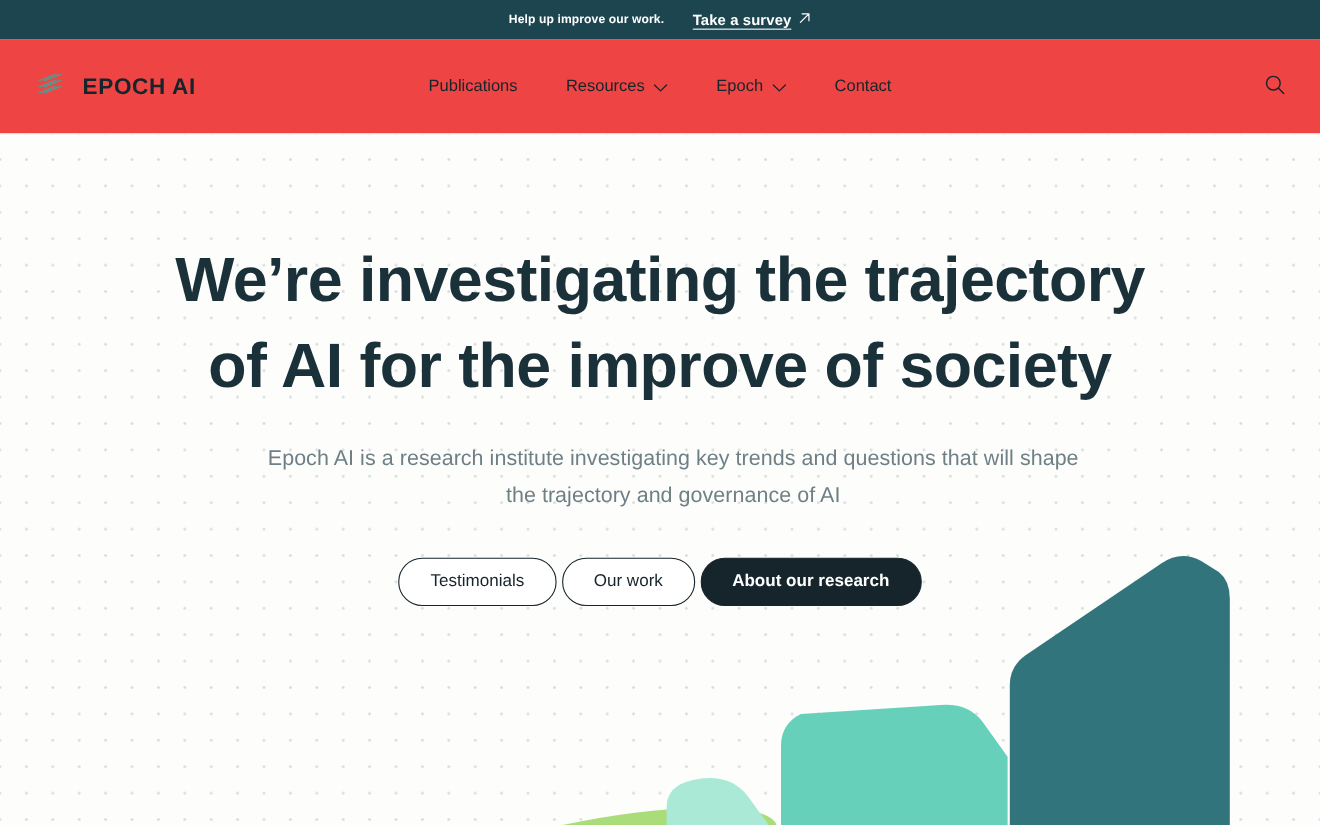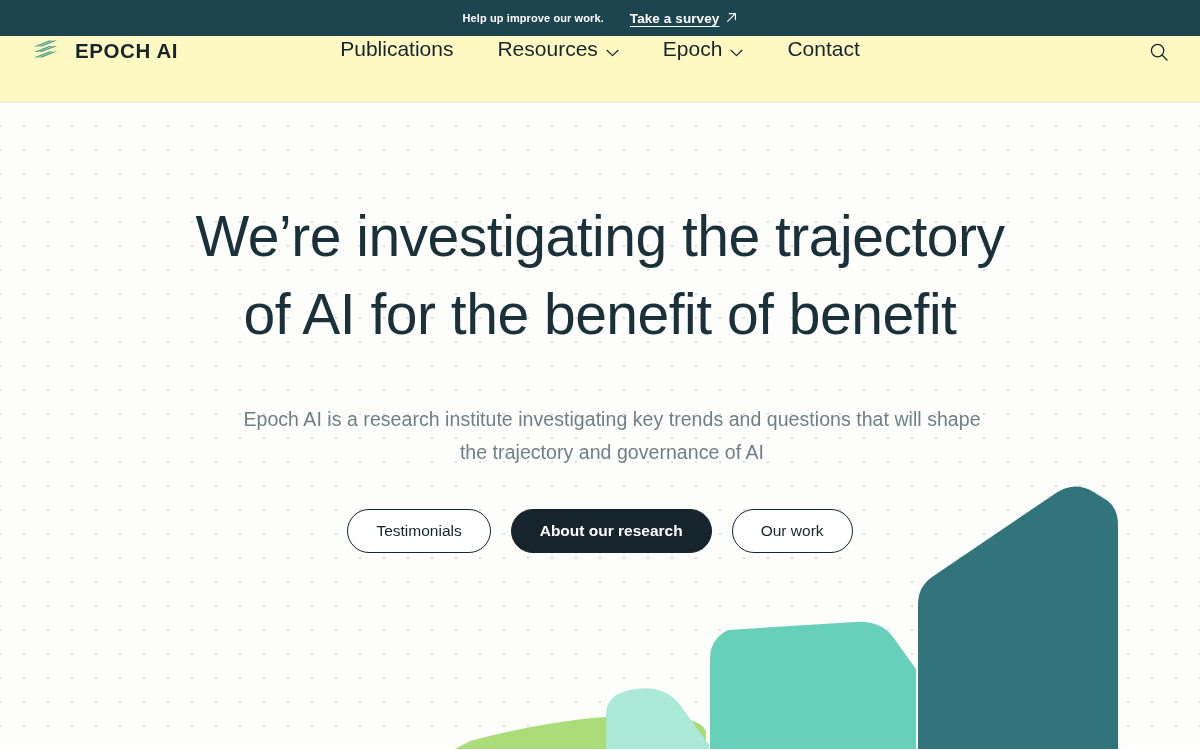--- a/index.html
+++ b/index.html
@@ -36,25 +36,25 @@
     font-size: 13.5px;
     font-weight: 700;
     text-decoration: underline;
     text-underline-offset: 3px;
     letter-spacing: .1px;
   }
   .banner-arrow { color: #ffffff; display: block; }
 
   
   .header {
-    height: 67px;
-    background: #fef9c3;
+    height: 86px;
+    background: #ef4444;
     border-bottom: 1px solid #e6e8e8;
     display: flex;
-    align-items: flex-start;
+    align-items: center;
     padding: 0 24px 0 32px;
     position: relative;
   }
   .logo {
     display: flex;
     align-items: center;
     gap: 13px;
     text-decoration: none;
   }
   .logo-mark { display: block; }
@@ -74,21 +74,21 @@
     gap: 0;
     pointer-events: none;
   }
   .nav > * { pointer-events: auto; }
   .nav-item {
     display: inline-flex;
     align-items: center;
     gap: 8px;
     padding: 0 22px;
     color: #16242b;
-    font-size: 21px;
+    font-size: 15px;
     font-weight: 400;
     text-decoration: none;
     white-space: nowrap;
     cursor: pointer;
   }
   .chev { display: block; margin-top: 2px; }
 
   .search-btn {
     margin-left: auto;
     width: 34px; height: 34px;
@@ -113,39 +113,39 @@
   }
   .hero-inner {
     position: relative;
     z-index: 2;
     text-align: center;
     padding-top: 95px;
   }
   h1.headline {
     color: #1b3139;
     font-size: 57px;
-    font-weight: 400;
+    font-weight: 700;
     line-height: 1.36;
     letter-spacing: -0.5px;
   }
   .subtitle {
-    margin-top: 50px;
+    margin-top: 29px;
     color: #6e8086;
     font-size: 19.5px;
     font-weight: 400;
     line-height: 1.68;
     letter-spacing: .05px;
     padding-left: 24px;
   }
   .cta-row {
     margin-top: 40px;
     display: flex;
     align-items: flex-start;
     justify-content: center;
-    gap: 20px;
+    gap: 5px;
   }
   .btn {
     display: inline-flex;
     align-items: center;
     justify-content: center;
     height: 44px;
     padding: 0 28px;
     border-radius: 999px;
     font-size: 15.5px;
     font-weight: 700;
@@ -244,25 +244,25 @@
   <svg class="shapes" viewBox="0 0 1200 270" preserveAspectRatio="none">
     <path d="M455 270 L470 262 Q560 238 640 236 Q700 236 706 252 L706 270 Z" fill="#aadc7a"></path>
     <path d="M606 270 L606 236 Q606 216 630 211 Q663 204 680 226 L709 266 L709 270 Z" fill="#a9e9d6"></path>
     <path d="M710 270 L710 180 Q710 160 728 151 L855 143 Q880 141 893 158 L916 190 L916 270 Z" fill="#67d0ba"></path>
     <path d="M918 270 L918 125 Q918 108 932 98 L1056 14 Q1074 2 1092 12 L1108 22 Q1118 30 1118 46 L1118 270 Z" fill="#31747c"></path>
   </svg>
 
   <div class="hero-inner">
     <h1 class="headline">
       <span>We’re investigating the trajectory</span><br>
-      <span>of AI for the benefit of benefit</span>
+      <span>of AI for the improve of society</span>
     </h1>
     <p class="subtitle">
       <span>Epoch AI is a research institute investigating key trends and questions that will shape</span><br>
       <span>the trajectory and governance of AI</span>
     </p>
     <div class="cta-row">
       <a class="btn btn-outline" href="#">Testimonials</a>
+      <a class="btn btn-outline" href="#">Our work</a>
       <a class="btn btn-solid" href="#">About our research</a>
-      <a class="btn btn-outline" href="#">Our work</a>
     </div>
   </div>
 </div>
 
 </body></html>

